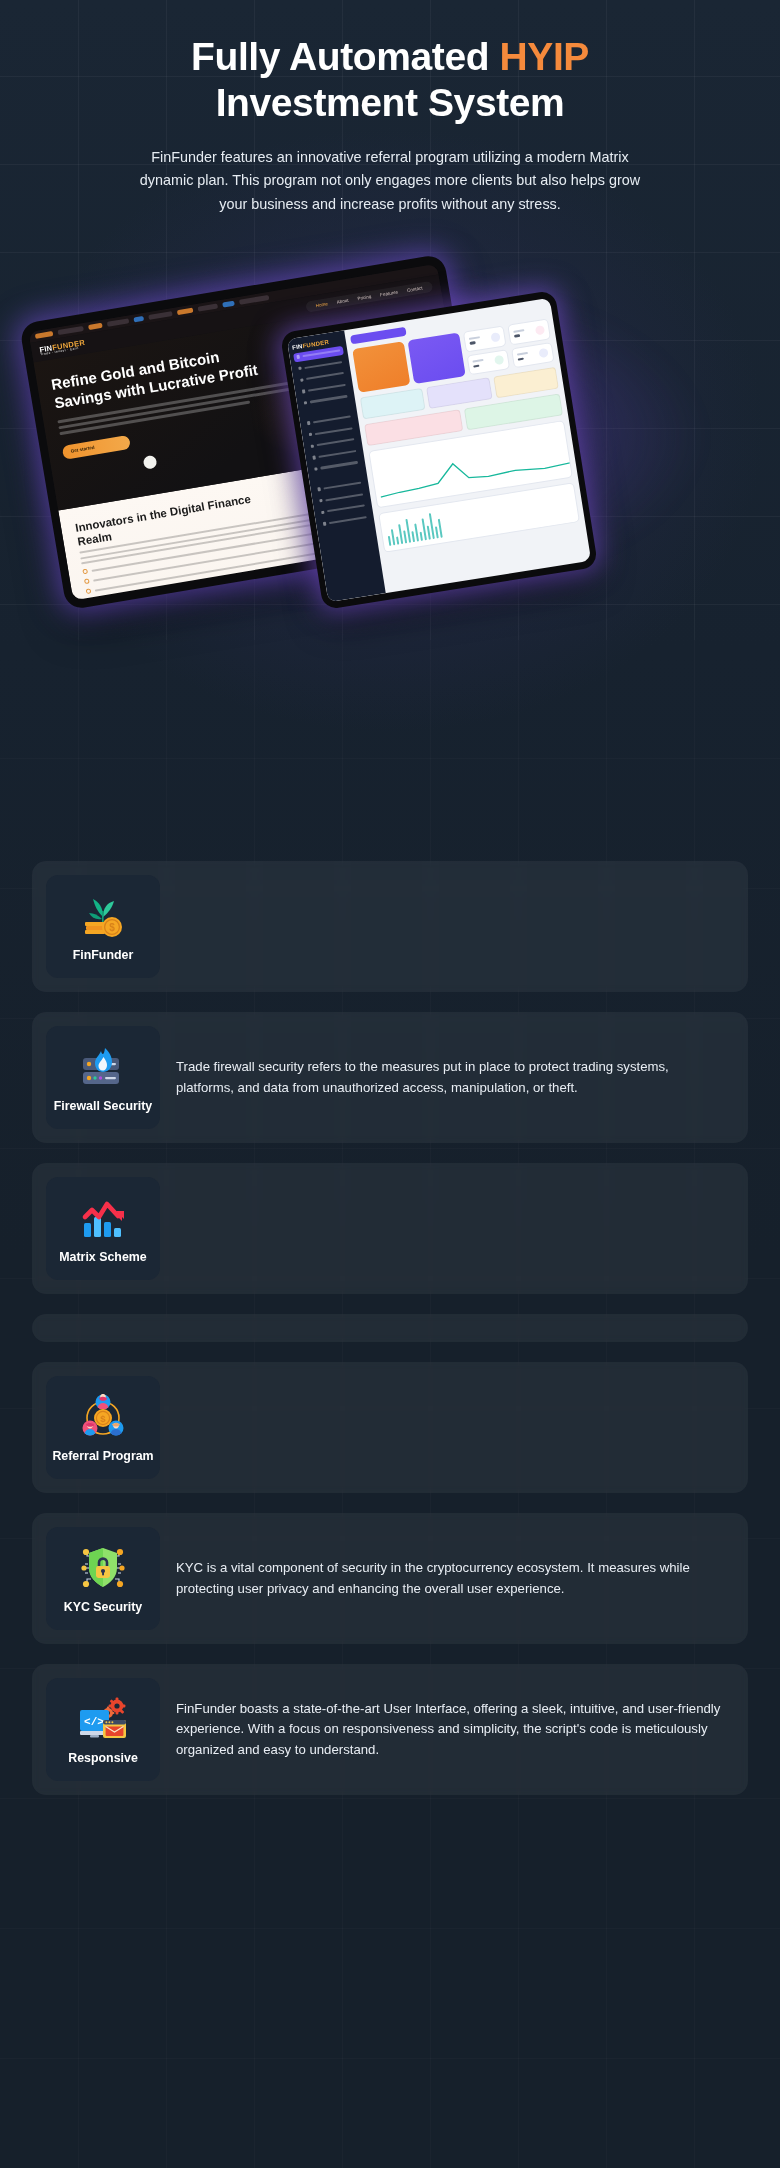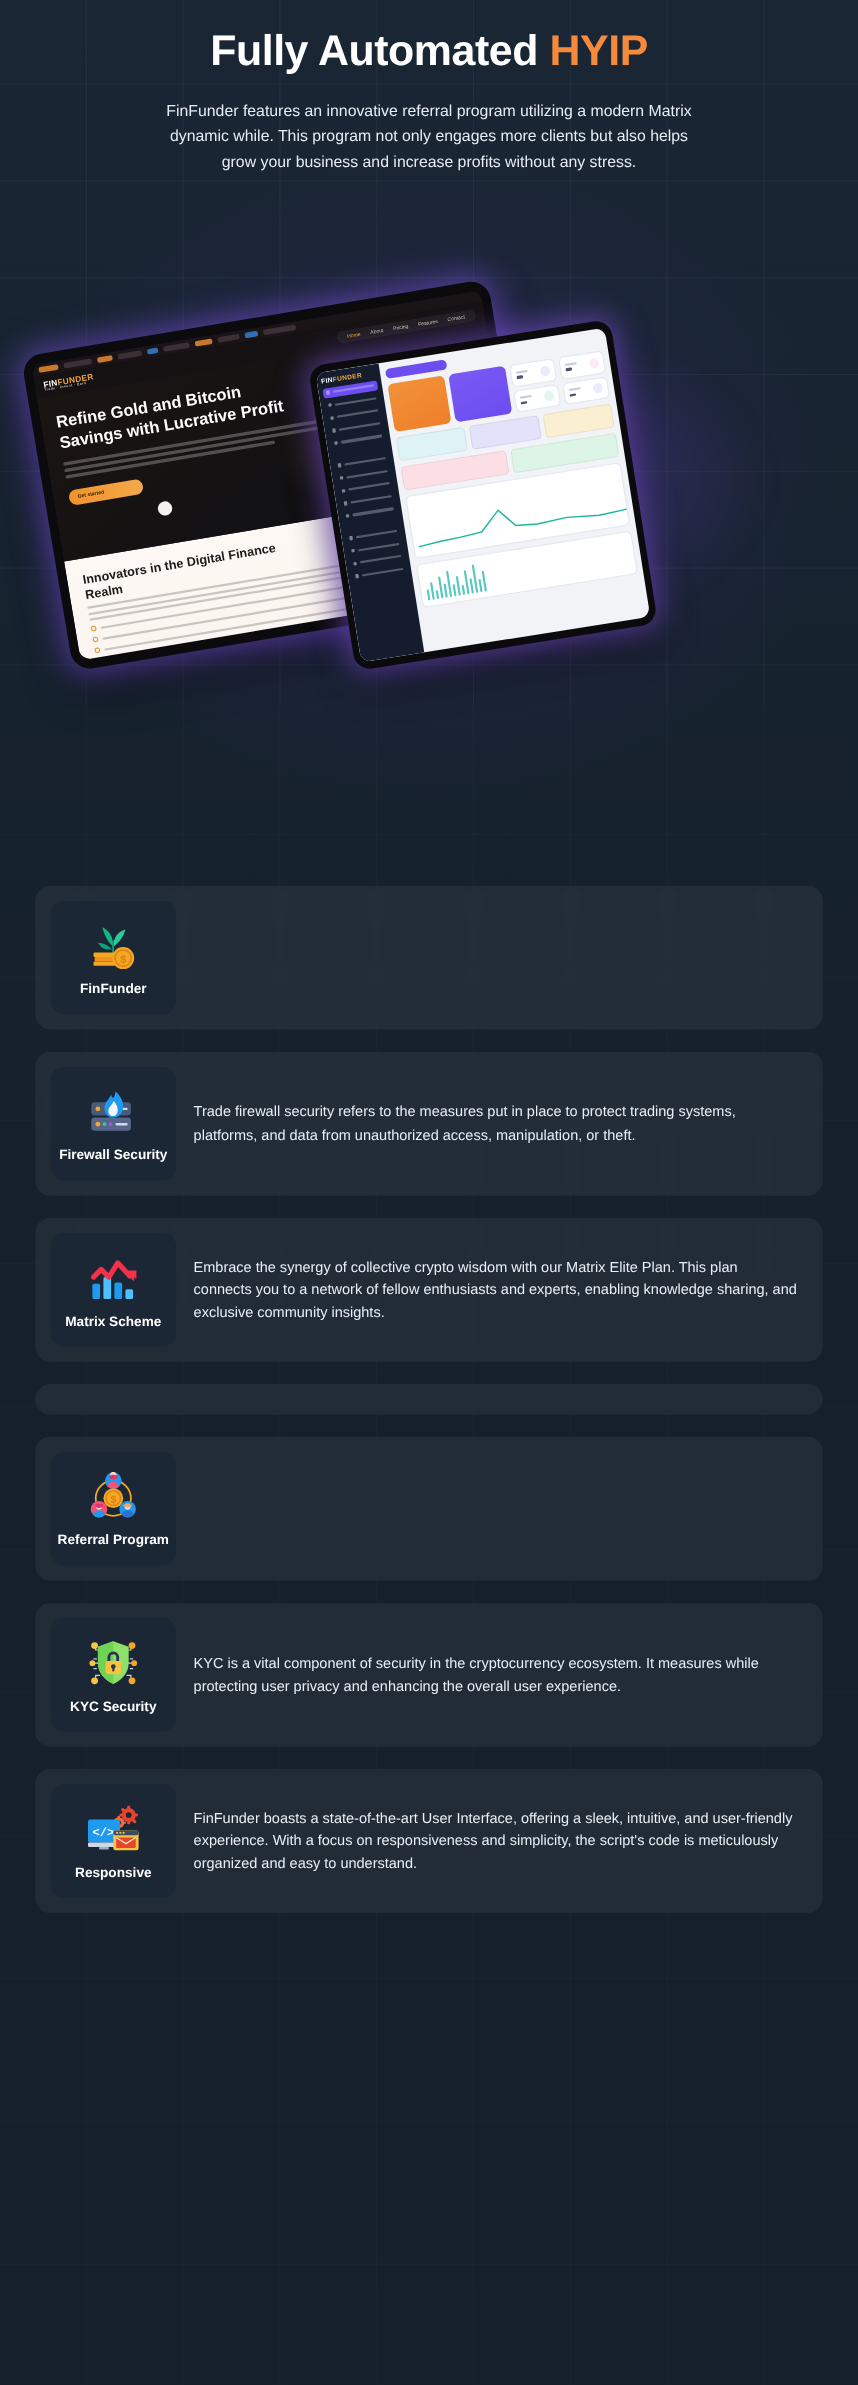--- a/index.html
+++ b/index.html
@@ -33,21 +33,21 @@
     background-position: -10px -12px;
     pointer-events: none;
   }
   .grid-overlay.lower {
     top: 640px; height: 1528px;
     background-size: 88px 130px;
     opacity: .5;
   }
 
   
-  .hero { position: relative; padding-top: 24px; z-index: 3; }
+  .hero { position: relative; padding-top: 34px; z-index: 3; }
 
   .hero h1 {
     text-align: center;
     font-size: 39px;
     line-height: 1.18;
     font-weight: 800;
     color: #ffffff;
     letter-spacing: -0.4px;
     padding: 0 60px;
   }
@@ -266,22 +266,22 @@
 </style>
 </head>
 <body>
 
 <div class="page">
 
   <div class="grid-overlay"></div>
   <div class="grid-overlay lower"></div>
 
   <section class="hero">
-    <h1><span>Fully Automated </span><span class="accent">HYIP</span><br></h1>
-    <p>FinFunder features an innovative referral program utilizing a modern Matrix dynamic while. This program not only engages more clients but also helps grow your business and increase profits without any stress.</p>
+    <h1><span>Fully Automated </span><span class="accent">HYIP</span><br><span>Investment System</span></h1>
+    <p>FinFunder features an innovative referral program utilizing a modern Matrix dynamic plan. This program not only engages more clients but also helps grow your business and increase profits without any stress.</p>
   </section>
 
   <div class="mockup">
     <div class="glow"></div>
 
     <div class="tablet-back">
       <div class="screen">
         <div class="site-topbar">
           <span class="chip o" style="width:18px"></span>
           <span class="chip" style="width:26px"></span>
@@ -531,21 +531,20 @@
             <rect x="17" y="22" width="7" height="20" rx="1.5" fill="#4fc0ff"></rect>
             <rect x="27" y="27" width="7" height="15" rx="1.5" fill="#1e9bf0"></rect>
             <rect x="37" y="33" width="7" height="9" rx="1.5" fill="#4fc0ff"></rect>
             <path d="M8 22 L15 15 L22 22 L30 9 L41 21" fill="none" stroke="#f7304a" stroke-width="4.6" stroke-linecap="round" stroke-linejoin="round"></path>
             <path d="M45 26 L37 18 L45 17 Z" fill="#f7304a"></path>
             <path d="M39 16 L47 16 L47 24 Z" fill="#f7304a"></path>
           </svg>
         </div>
         <div class="icon-title">Matrix Scheme</div>
       </div>
-      <div class="feature-desc">Embrace the synergy of collective crypto wisdom with our Matrix Elite Plan. This plan connects you to a network of fellow enthusiasts and experts, enabling knowledge sharing, and exclusive community insights.</div>
     </div>
 
     <div class="feature-card">
     </div>
 
     <div class="feature-card">
       <div class="icon-box">
         <div class="icon-art">
           <svg viewBox="0 0 52 46">
             <circle cx="26" cy="24" r="16" fill="none" stroke="#f5a623" stroke-width="1.6"></circle>

